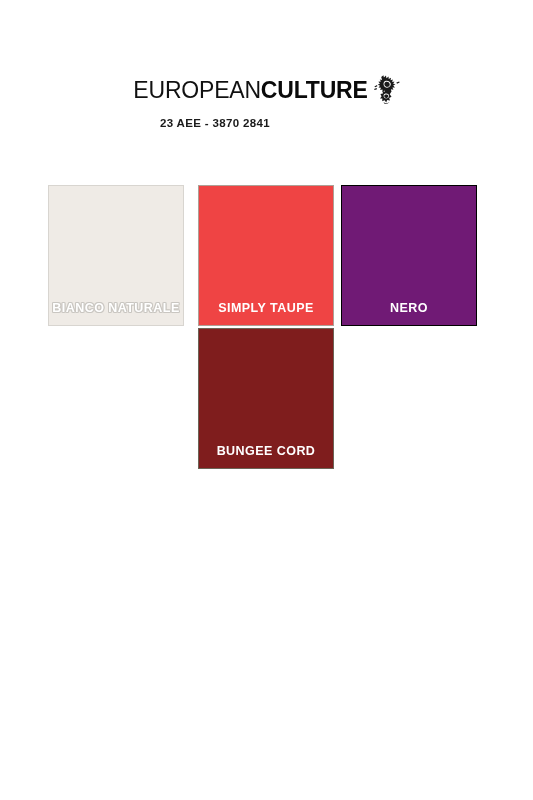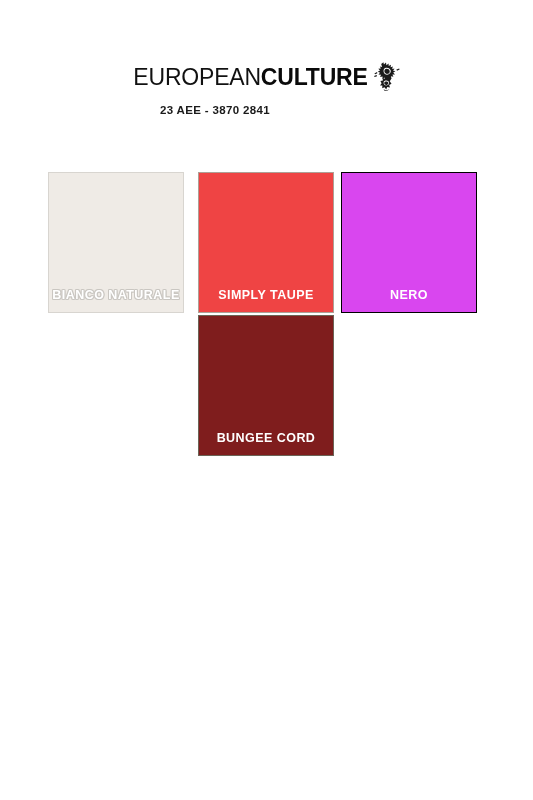--- a/index.html
+++ b/index.html
@@ -14,20 +14,21 @@
     position: relative;
     overflow: hidden;
     font-family: "Liberation Sans", sans-serif;
     -webkit-font-smoothing: antialiased;
   }
 
   .page {
     position: absolute;
     inset: 0;
     background: #ffffff;
+    margin-top: 13px;
   }
 
   
   .brand-header {
     position: absolute;
     top: 62px;
     left: 0;
     width: 533px;
     text-align: center;
     white-space: nowrap;
@@ -151,21 +152,21 @@
   <div class="swatch-grid">
 
     <div class="swatch swatch-1" id="sw0" style="background: rgb(239, 235, 230); border: 1px solid rgb(216, 213, 208);">
       <span class="swatch-label on-light">BIANCO NATURALE</span>
     </div>
 
     <div class="swatch swatch-2" id="sw1" style="background: #ef4444; border: 1px solid rgb(174, 160, 150);">
       <span class="swatch-label" style="color: rgb(255, 255, 255);">SIMPLY TAUPE</span>
     </div>
 
-    <div class="swatch swatch-3" id="sw2" style="background: #d946ef; border: 1px solid rgb(0, 0, 0);">
+    <div class="swatch swatch-3" id="sw2" style="background: #701a75; border: 1px solid rgb(0, 0, 0);">
       <span class="swatch-label" style="color: rgb(255, 255, 255);">NERO</span>
     </div>
 
     <div class="swatch swatch-4" id="sw3" style="background: #7f1d1d; border: 1px solid rgb(107, 99, 85);">
       <span class="swatch-label" style="color: rgb(255, 255, 255);">BUNGEE CORD</span>
     </div>
 
   </div>
 
 </div>

